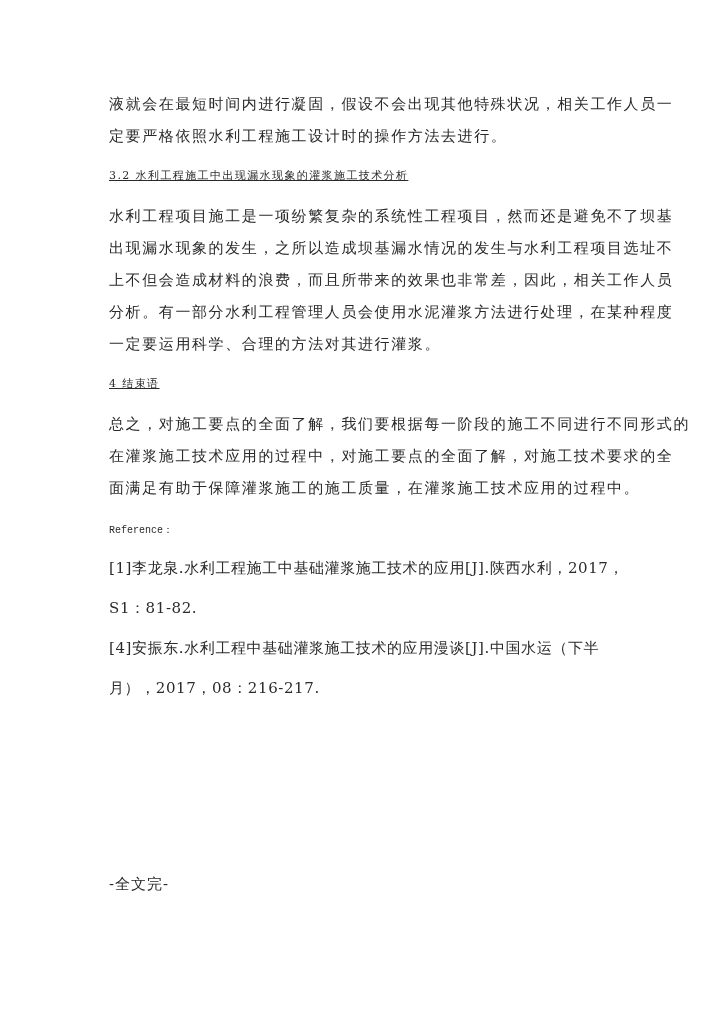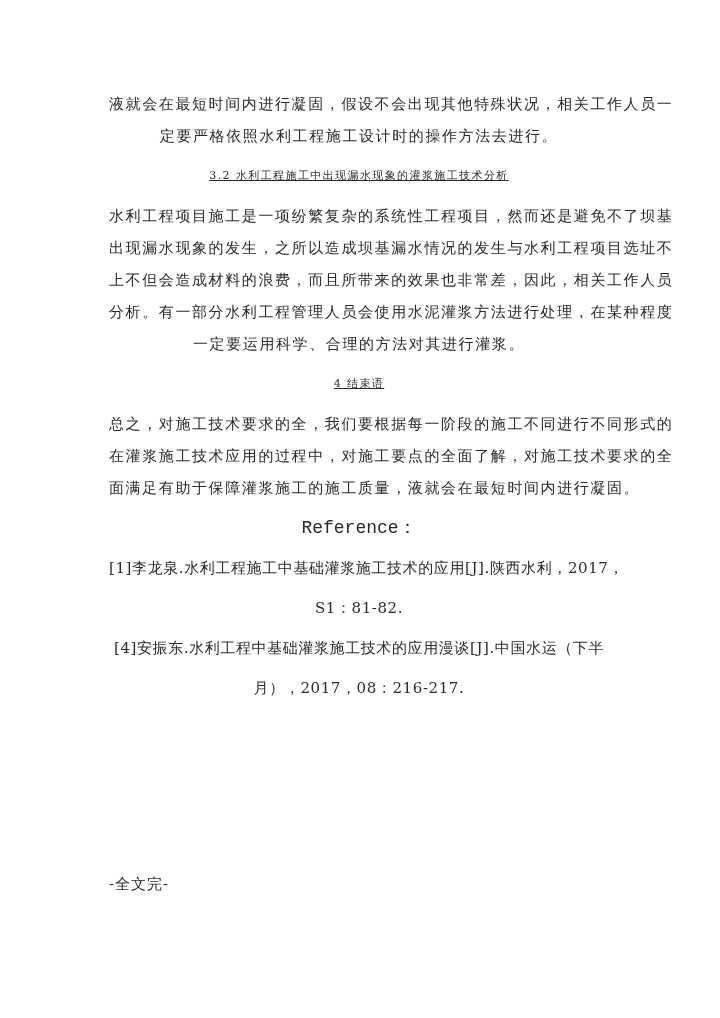--- a/index.html
+++ b/index.html
@@ -13,21 +13,20 @@
       position: relative;
       overflow: hidden;
       font-family: "DejaVu Serif", "Liberation Serif", serif;
       color: #2a2a2a;
     }
     .page {
       position: absolute;
       left: 109px;
       top: 88px;
       width: 500px;
-      text-align: center;
     }
     .line {
       font-size: 15px;
       line-height: 32px;
       height: 32px;
       white-space: nowrap;
       letter-spacing: 1.6px;
     }
     .heading {
       font-size: 11px;
@@ -35,21 +34,21 @@
       height: 32px;
       white-space: nowrap;
       letter-spacing: 1.4px;
       text-decoration: underline;
     }
     .gap {
       height: 8px;
     }
     .ref-label {
       font-family: "Liberation Mono", "DejaVu Sans Mono", monospace;
-      font-size: 18px;
+      font-size: 10px;
       letter-spacing: 0;
       margin-top: 16px;
     }
     .ref-line {
       font-size: 15px;
       line-height: 32px;
       height: 32px;
       white-space: nowrap;
       letter-spacing: 0.6px;
     }
@@ -82,23 +81,23 @@
     <div class="line">上不但会造成材料的浪费，而且所带来的效果也非常差，因此，相关工作人员</div>
     <div class="line">分析。有一部分水利工程管理人员会使用水泥灌浆方法进行处理，在某种程度</div>
     <div class="line">一定要运用科学、合理的方法对其进行灌浆。</div>
   </div>
 
   <div class="gap"></div>
   <div class="heading">4 结束语</div>
   <div class="gap"></div>
 
   <div>
-    <div class="line">总之，对施工技术要求的全，我们要根据每一阶段的施工不同进行不同形式的</div>
+    <div class="line">总之，对施工要点的全面了解，我们要根据每一阶段的施工不同进行不同形式的</div>
     <div class="line">在灌浆施工技术应用的过程中，对施工要点的全面了解，对施工技术要求的全</div>
-    <div class="line">面满足有助于保障灌浆施工的施工质量，液就会在最短时间内进行凝固。</div>
+    <div class="line">面满足有助于保障灌浆施工的施工质量，在灌浆施工技术应用的过程中。</div>
   </div>
 
   <div class="gap"></div>
   <div class="ref-line">
     <span class="ref-label">Reference：</span>
   </div>
   <div class="gap"></div>
 
   <div>
     <div class="ref-line">[1]李龙泉.水利工程施工中基础灌浆施工技术的应用[J].陕西水利，2017，</div>

